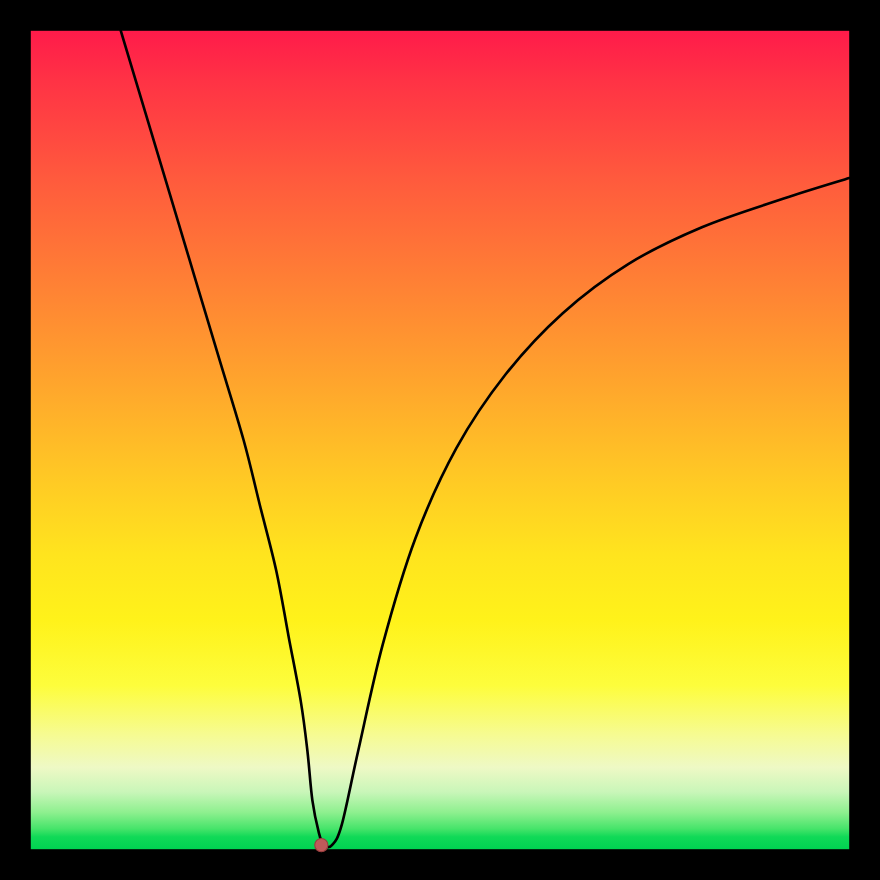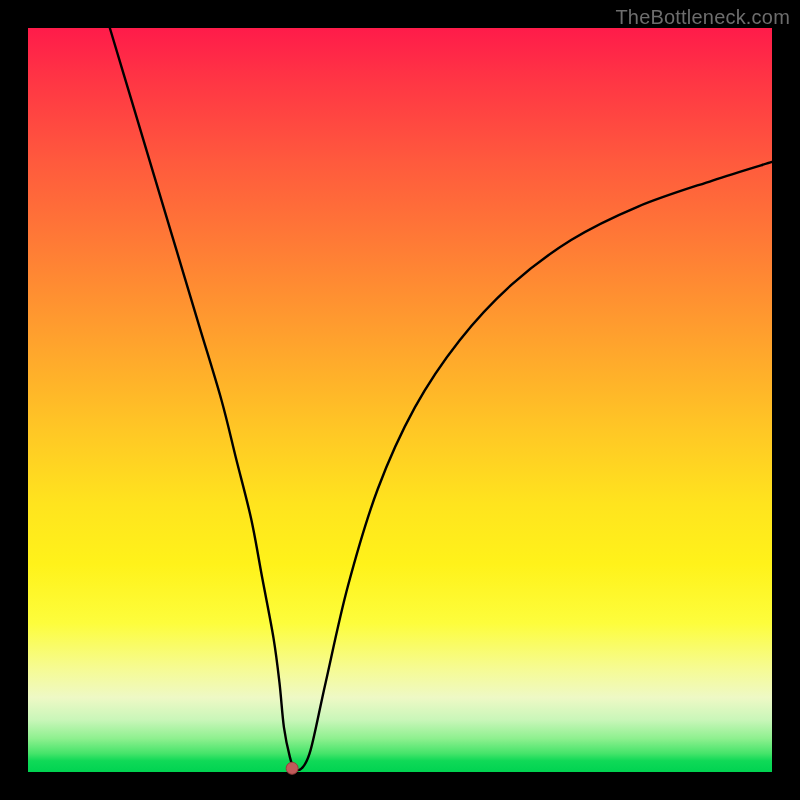--- a/index.html
+++ b/index.html
@@ -63,21 +63,20 @@
     top: 0;
     width: 100%;
     height: 100%;
     overflow: visible;
   }
 </style>
 </head>
 <body>
 
 <div class="frame">
-  <div class="watermark">TheBottleneck.com</div>
 
   <div class="plot-area">
     <svg class="curve" viewBox="0 0 744 744" preserveAspectRatio="none">
       <path id="curve-path" fill="none" stroke="#000000" stroke-width="2.4" stroke-linejoin="round" stroke-linecap="round" d="M 81.84 0.00 C 85.56 12.40, 96.72 49.60, 104.16 74.40 C 111.60 99.20, 119.04 124.00, 126.48 148.80 C 133.92 173.60, 141.36 198.40, 148.80 223.20 C 156.24 248.00, 163.68 272.80, 171.12 297.60 C 178.56 322.40, 187.24 349.68, 193.44 372.00 C 199.64 394.32, 203.36 411.68, 208.32 431.52 C 213.28 451.36, 218.86 471.20, 223.20 491.04 C 227.54 510.88, 230.64 530.72, 234.36 550.56 C 238.08 570.40, 242.67 592.72, 245.52 610.08 C 248.37 627.44, 249.74 639.84, 251.47 654.72 C 253.21 669.60, 254.20 686.96, 255.94 699.36 C 257.67 711.76, 260.15 722.30, 261.89 729.12 C 263.62 735.94, 264.37 738.42, 266.35 740.28 C 268.34 742.14, 271.06 743.38, 273.79 740.28 C 276.52 737.18, 278.75 735.94, 282.72 721.68 C 286.69 707.42, 291.40 682.00, 297.60 654.72 C 303.80 627.44, 311.24 590.24, 319.92 558.00 C 328.60 525.76, 338.52 491.04, 349.68 461.28 C 360.84 431.52, 373.24 404.24, 386.88 379.44 C 400.52 354.64, 415.40 332.94, 431.52 312.48 C 447.64 292.02, 465.00 273.42, 483.60 256.68 C 502.20 239.94, 522.04 225.06, 543.12 212.04 C 564.20 199.02, 586.52 188.48, 610.08 178.56 C 633.64 168.64, 662.16 159.96, 684.48 152.52 C 706.80 145.08, 734.08 137.02, 744.00 133.92"></path>
       <circle id="marker-dot" r="6" fill="#c05a5a" stroke="#9a3e3e" stroke-width="1" cx="264.12" cy="740.28"></circle>
     </svg>
   </div>
 </div>
 
 </body></html>

